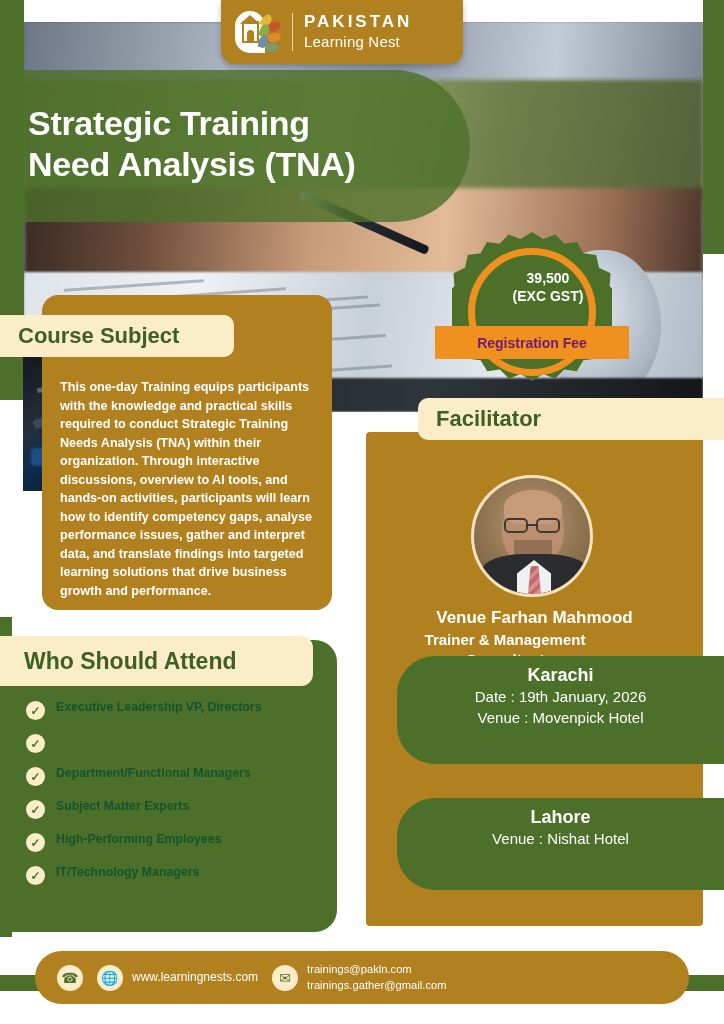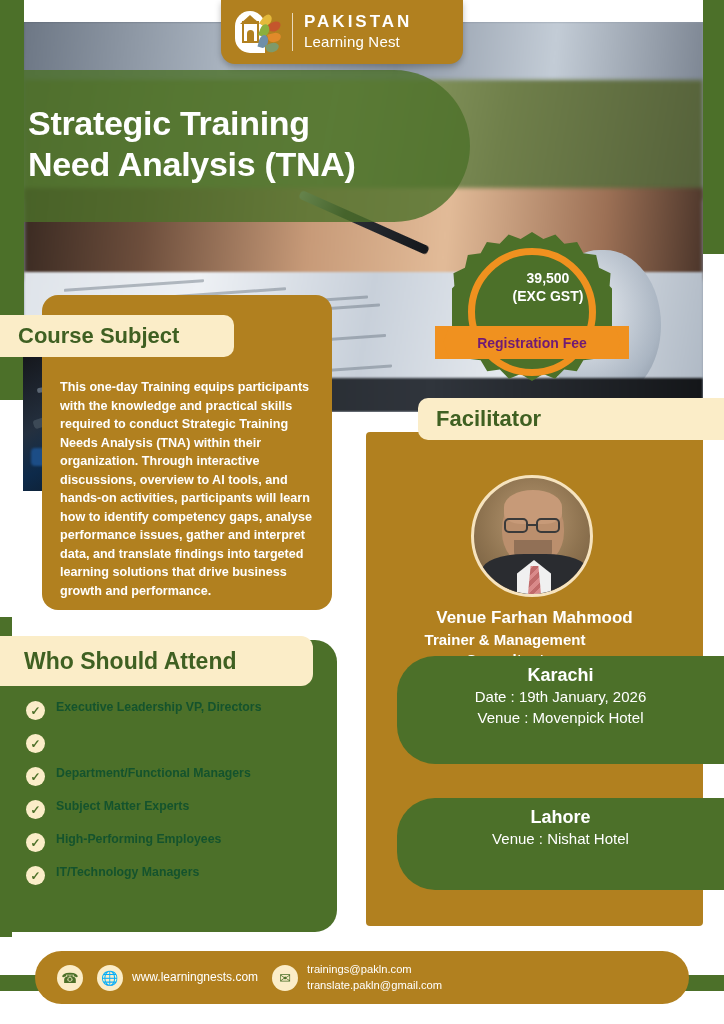--- a/index.html
+++ b/index.html
@@ -374,18 +374,18 @@
       <div class="ficon">☎</div>
     </div>
     <div class="fgrp">
       <div class="ficon">🌐</div>
       <div class="ftext one">www.learningnests.com</div>
     </div>
     <div class="fgrp">
       <div class="ficon">✉</div>
       <div class="ftext">
         <div>trainings@pakln.com</div>
-        <div>translate.pakln@gmail.com</div>
+        <div>trainings.gather@gmail.com</div>
       </div>
     </div>
   </div>
 
 </div>
 
 </body></html>

